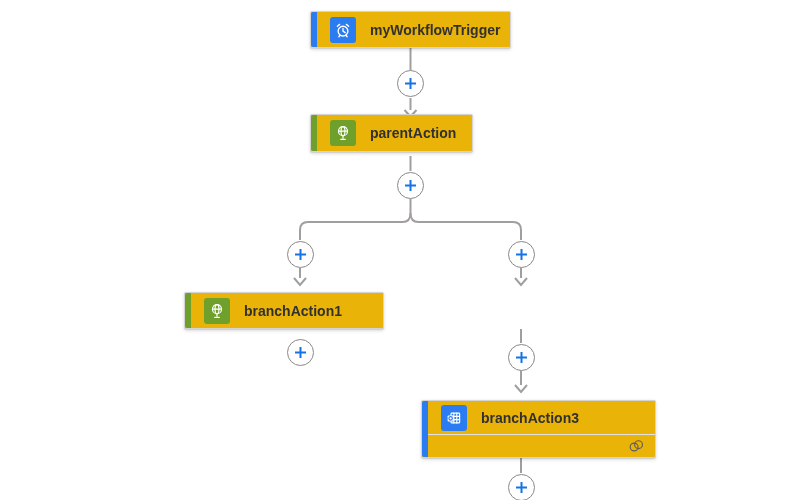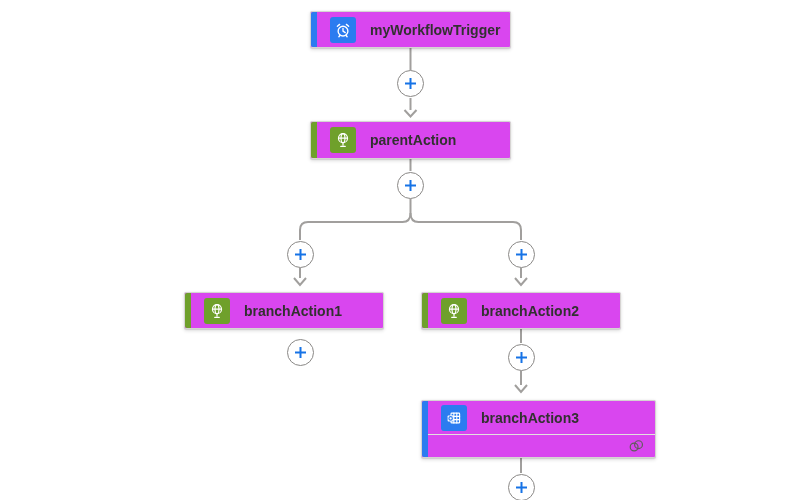--- a/index.html
+++ b/index.html
@@ -12,21 +12,21 @@
     font-family: "Liberation Sans", sans-serif;
   }
   #connector-layer {
     position: absolute;
     left: 0; top: 0;
     width: 800px; height: 500px;
     pointer-events: none;
   }
   .node {
     position: absolute;
-    background: #d946ef;
+    background: #eab308;
     border: 1px solid #d6d4d2;
     border-radius: 2px;
     box-shadow: 0 1.6px 3.6px rgba(0,0,0,.13), 0 0.3px 0.9px rgba(0,0,0,.1);
     box-sizing: border-box;
     display: flex;
     flex-direction: column;
     cursor: pointer;
   }
   .node-main {
     display: flex;
@@ -128,21 +128,21 @@
           <path d="M7.5 4.5 L4.5 7"></path>
           <path d="M16.5 4.5 L19.5 7"></path>
           <path d="M7.8 19.3 L6.5 21"></path>
           <path d="M16.2 19.3 L17.5 21"></path>
         </svg>
       </div>
       <div class="nlabel">myWorkflowTrigger</div>
     </div>
   </div>
 
-  <div class="node" style="left:310px;top:121px;width:201px;height:38px">
+  <div class="node" style="left:310px;top:114px;width:163px;height:38px">
     <div class="node-main">
       <div class="accent accent-green"></div>
       <div class="nicon nicon-green">
         <svg width="18" height="18" viewBox="0 0 24 24" fill="none" stroke="#ffffff" stroke-width="1.6" stroke-linecap="round">
           <circle cx="12" cy="9.5" r="6"></circle>
           <ellipse cx="12" cy="9.5" rx="2.6" ry="6"></ellipse>
           <path d="M6 9.5 H18"></path>
           <path d="M12 15.5 V19"></path>
           <path d="M9 20.5 H15"></path>
         </svg>
@@ -160,35 +160,20 @@
           <ellipse cx="12" cy="9.5" rx="2.6" ry="6"></ellipse>
           <path d="M6 9.5 H18"></path>
           <path d="M12 15.5 V19"></path>
           <path d="M9 20.5 H15"></path>
         </svg>
       </div>
       <div class="nlabel">branchAction1</div>
     </div>
   </div>
 
-  <div class="node" style="left:421px;top:292px;width:200px;height:37px">
-    <div class="node-main">
-      <div class="accent accent-green"></div>
-      <div class="nicon nicon-green">
-        <svg width="18" height="18" viewBox="0 0 24 24" fill="none" stroke="#ffffff" stroke-width="1.6" stroke-linecap="round">
-          <circle cx="12" cy="9.5" r="6"></circle>
-          <ellipse cx="12" cy="9.5" rx="2.6" ry="6"></ellipse>
-          <path d="M6 9.5 H18"></path>
-          <path d="M12 15.5 V19"></path>
-          <path d="M9 20.5 H15"></path>
-        </svg>
-      </div>
-      <div class="nlabel">branchAction2</div>
-    </div>
-  </div>
 
   <div class="node" style="left:421px;top:400px;width:235px;height:58px">
     <div class="accent accent-blue"></div>
     <div class="node-main">
       <div class="nicon nicon-blue">
         <svg width="18" height="18" viewBox="0 0 24 24" fill="none" stroke="#ffffff" stroke-width="1.5" stroke-linecap="round">
           <rect x="8" y="5.5" width="11.5" height="13" rx="1"></rect>
           <path d="M11.8 5.5 V18.5"></path>
           <path d="M15.7 5.5 V18.5"></path>
           <path d="M8 9.8 H19.5"></path>

